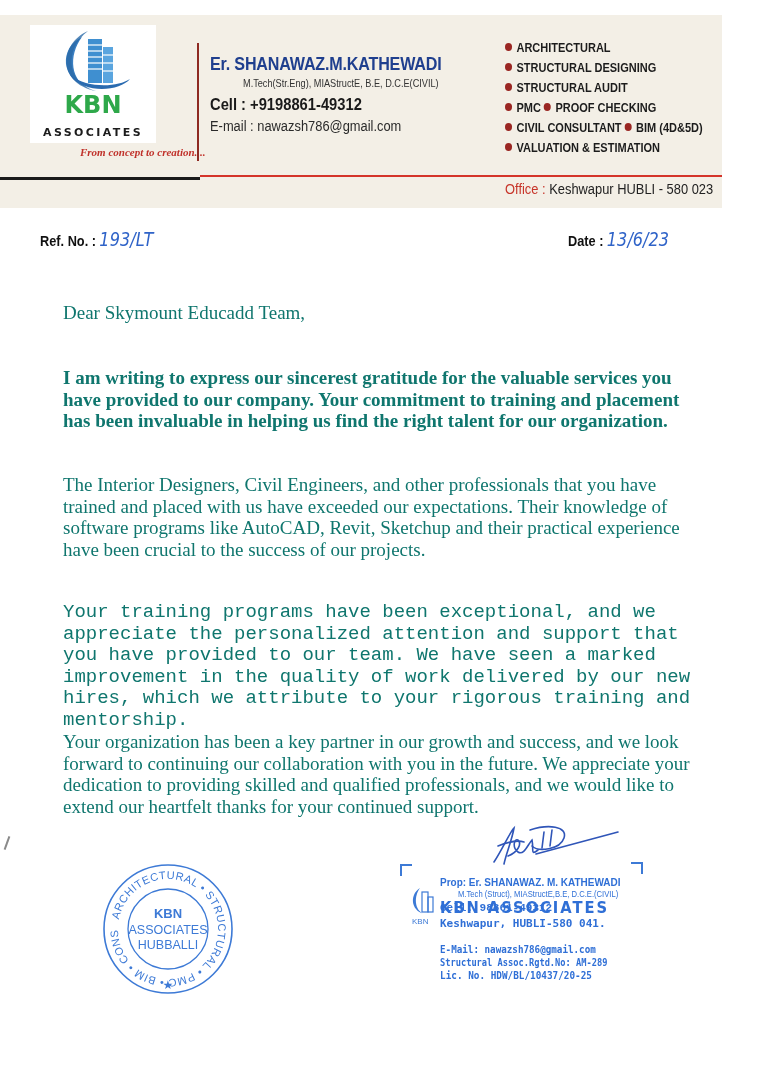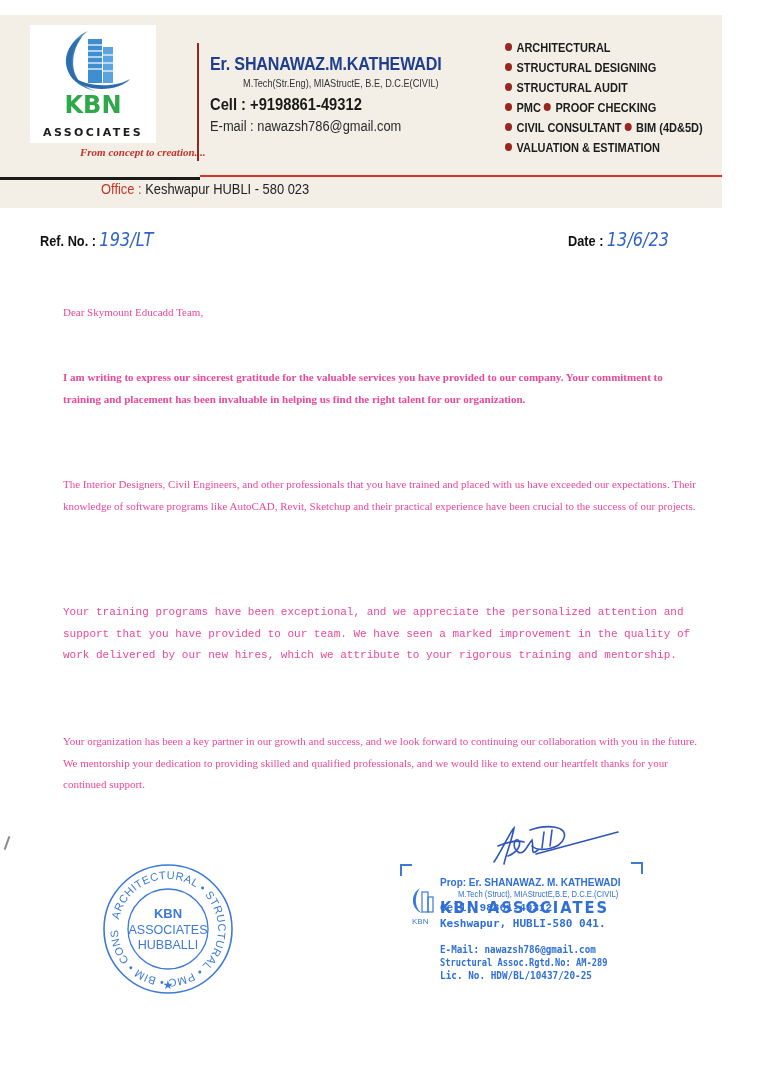--- a/index.html
+++ b/index.html
@@ -15,34 +15,34 @@
   .vdivider { position:absolute; left:197px; top:28px; width:2px; height:118px; background:#8e2a22; }
   .name { position:absolute; left:210px; top:39px; font-family:"Liberation Sans", sans-serif; font-weight:bold; font-size:17.5px; color:#1f3f8e; letter-spacing:-0.2px; transform:scaleX(0.92); transform-origin:left; }
   .quals { position:absolute; left:243px; top:63px; font-size:10.2px; color:#333; transform:scaleX(0.9); transform-origin:left; }
   .cell { position:absolute; left:210px; top:81px; font-weight:bold; font-size:16px; color:#1a1a1a; transform:scaleX(0.92); transform-origin:left; }
   .email { position:absolute; left:210px; top:103px; font-size:14px; color:#2a2a2a; transform:scaleX(0.92); transform-origin:left; }
   .services { position:absolute; left:505px; top:23px; font-weight:bold; font-size:12.5px; color:#1c1c1c; line-height:20px; transform:scaleX(0.88); transform-origin:left; }
   .services .row { white-space:nowrap; }
   .bullet { display:inline-block; width:8px; height:8px; border-radius:50%; background:#9a2622; margin-right:5px; vertical-align:1px; }
   .hline-black { position:absolute; left:0; top:162px; width:200px; height:3px; background:#1a1a1a; }
   .hline-red { position:absolute; left:200px; top:160px; width:522px; height:2px; background:#d4342a; }
-  .office { position:absolute; left:0; top:166px; width:722px; text-align:left; font-size:14px; color:#222; }
+  .office { position:absolute; left:0; top:166px; width:722px; text-align:right; font-size:14px; color:#222; }
   .office-inner { display:inline-block; transform:scaleX(0.92); margin-left:92px; }
   .office .lbl { color:#c7352a; }
   .regbar { position:absolute; left:0; top:183px; width:722px; height:23px; background:linear-gradient(90deg,#7d1816,#9b2824 30%,#8a1f1c 60%,#a3312b 85%,#7e1917); color:#f4ece4; font-weight:bold; font-size:12px; line-height:23px; text-align:center; }
   .regbar-inner { display:inline-block; transform:scaleX(0.9); margin-left:40px; }
   .regbar .dot { display:inline-block; width:7px; height:7px; border-radius:50%; background:#f0a24a; margin:0 8px 0 12px; vertical-align:1px; }
 
   
   .ref { position:absolute; left:40px; top:228px; font-weight:bold; font-size:15px; color:#111; transform:scaleX(0.85); transform-origin:left; }
   .hand { font-family:"DejaVu Sans", sans-serif; font-weight:normal; font-style:italic; color:#2f63c8; font-size:19px; margin-left:4px; }
   .date { position:absolute; left:568px; top:228px; font-weight:bold; font-size:15px; color:#111; transform:scaleX(0.85); transform-origin:left; }
 
   
-  .body-text { position:absolute; left:63px; width:640px; font-family:"Liberation Serif", serif; font-size:11px; line-height:21.5px; color:#ec4899; }
+  .body-text { position:absolute; left:63px; width:640px; font-family:"Liberation Serif", serif; font-size:19px; line-height:21.5px; color:#0f766e; }
   .body-text p { margin:0; }
   .salutation { top:302px; }
   .p1 { top:367px;font-weight:bold; }
   .p2 { top:474px; }
   .p3 { top:602px;font-family:Liberation Mono, monospace; }
   .p4 { top:731px; }
 
   
   .signature { position:absolute; left:488px; top:822px; }
   .stamp-box { position:absolute; left:400px; top:862px; width:245px; height:110px; }
@@ -114,21 +114,21 @@
 <div class="body-text p1">
     <p>I am writing to express our sincerest gratitude for the valuable services you have provided to our company. Your commitment to training and placement has been invaluable in helping us find the right talent for our organization.</p>
   </div>
 <div class="body-text p2">
     <p>The Interior Designers, Civil Engineers, and other professionals that you have trained and placed with us have exceeded our expectations. Their knowledge of software programs like AutoCAD, Revit, Sketchup and their practical experience have been crucial to the success of our projects.</p>
   </div>
 <div class="body-text p3">
     <p>Your training programs have been exceptional, and we appreciate the personalized attention and support that you have provided to our team. We have seen a marked improvement in the quality of work delivered by our new hires, which we attribute to your rigorous training and mentorship.</p>
   </div>
 <div class="body-text p4">
-    <p>Your organization has been a key partner in our growth and success, and we look forward to continuing our collaboration with you in the future. We mentorship your dedication to providing skilled and qualified professionals, and we would like to extend our heartfelt thanks for your continued support.</p>
+    <p>Your organization has been a key partner in our growth and success, and we look forward to continuing our collaboration with you in the future. We appreciate your dedication to providing skilled and qualified professionals, and we would like to extend our heartfelt thanks for your continued support.</p>
   </div>
 
 <div class="pen-mark"></div>
 
 <svg class="signature" width="135" height="50" viewBox="0 0 135 50">
   <g fill="none" stroke="#2f55b8" stroke-width="1.6" stroke-linecap="round">
     <path d="M6 40 C14 28 22 10 26 6 C24 18 18 32 16 42"></path>
     <path d="M10 24 C20 20 30 18 36 20"></path>
     <path d="M20 34 C30 30 34 22 30 18 C26 16 24 26 30 30 C36 34 40 22 44 18 C46 28 42 34 50 28"></path>
     <path d="M42 8 C60 2 80 4 76 16 C72 28 50 30 44 24"></path>

